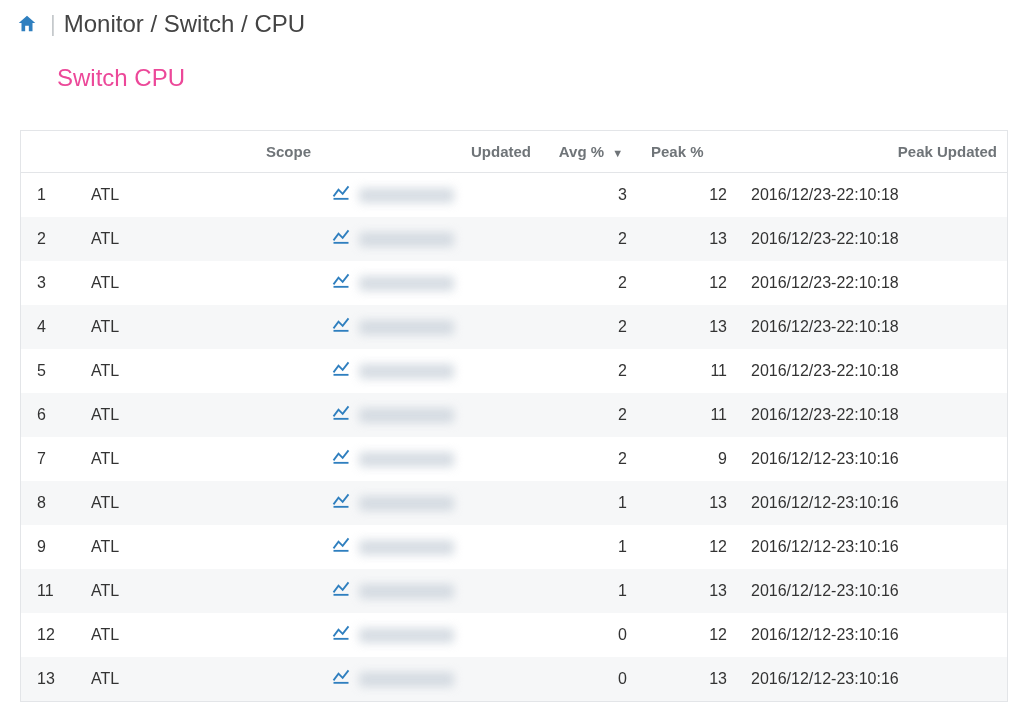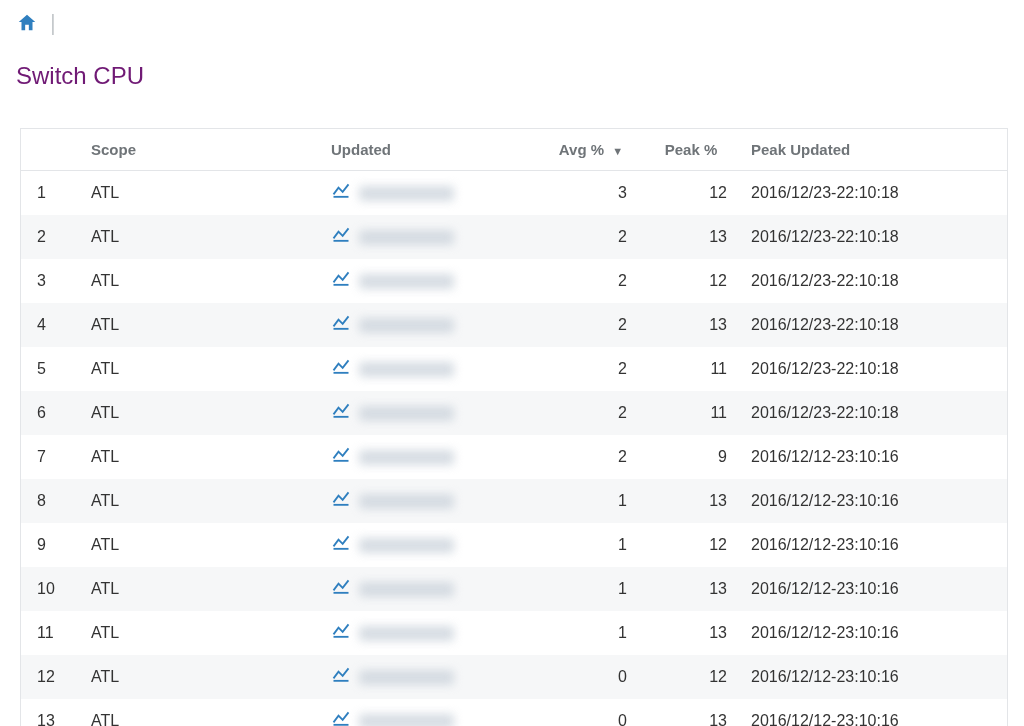--- a/index.html
+++ b/index.html
@@ -27,46 +27,47 @@
       margin: 0 8px 0 2px;
       font-weight: 300;
     }
     .breadcrumb {
       font-size: 24px;
       color: #444;
       font-weight: 400;
     }
     .page-title {
       font-size: 24px;
-      color: #701a75;
+      color: #ec4899;
       font-weight: 400;
       padding: 18px 16px 10px 16px;
+      margin-left: 41px;
     }
     .table-wrap {
       margin: 28px 16px 0 20px;
       border: 1px solid #e3e5e8;
     }
     table {
       width: 100%;
       border-collapse: collapse;
       font-size: 16px;
     }
     thead th {
-      text-align: left;
+      text-align: right;
       font-weight: 700;
       color: #6f7478;
       font-size: 15px;
       padding: 12px 10px;
       border-bottom: 1px solid #e3e5e8;
     }
     thead th.col-row { width: 60px; }
     thead th.col-scope { width: 240px; }
     thead th.col-switch { width: 220px; }
     thead th.col-avg { width: 100px; text-align: center; }
-    thead th.col-peak { width: 100px; text-align: center; }
+    thead th.col-peak { width: 100px; text-align: left; }
     thead th.col-updated { }
     tbody tr:nth-child(even) { background: #f6f7f8; }
     tbody td {
       padding: 10px 10px;
       color: #333;
       vertical-align: middle;
     }
     td.col-row { text-align: left; padding-left: 16px; }
     td.col-avg, td.col-peak { text-align: right; padding-right: 14px; }
     .switch-cell {
@@ -94,20 +95,21 @@
 </head>
 <body>
 
 <div class="header">
   <span class="home-icon">
     <svg viewBox="0 0 24 24">
         <path d="M12 3l9 8h-3v9h-4v-6H10v6H6v-9H3z"></path>
       </svg>
   </span>
   <span class="divider">|</span>
+  <span class="breadcrumb">Monitor / Switch / CPU</span>
 </div>
 
 <div class="page-title">Switch CPU</div>
 
 <div class="table-wrap">
   <table>
     <thead>
       <tr>
         <th class="col-row"></th>
         <th class="col-scope">Scope</th>
@@ -259,36 +261,20 @@
                   <line x1="3" y1="19" x2="21" y2="19"></line>
                 </svg></span>
               <span class="switch-blur"></span>
             </div>
           </td>
           <td class="col-avg">1</td>
           <td class="col-peak">12</td>
           <td>2016/12/12-23:10:16</td>
         </tr>
         <tr>
-          <td class="col-row">10</td>
-          <td>ATL</td>
-          <td>
-            <div class="switch-cell">
-              <span class="chart-icon"><svg viewBox="0 0 24 24">
-                  <polyline points="3,16 9,8 14,13 21,4"></polyline>
-                  <line x1="3" y1="19" x2="21" y2="19"></line>
-                </svg></span>
-              <span class="switch-blur"></span>
-            </div>
-          </td>
-          <td class="col-avg">1</td>
-          <td class="col-peak">13</td>
-          <td>2016/12/12-23:10:16</td>
-        </tr>
-        <tr>
           <td class="col-row">11</td>
           <td>ATL</td>
           <td>
             <div class="switch-cell">
               <span class="chart-icon"><svg viewBox="0 0 24 24">
                   <polyline points="3,16 9,8 14,13 21,4"></polyline>
                   <line x1="3" y1="19" x2="21" y2="19"></line>
                 </svg></span>
               <span class="switch-blur"></span>
             </div>

